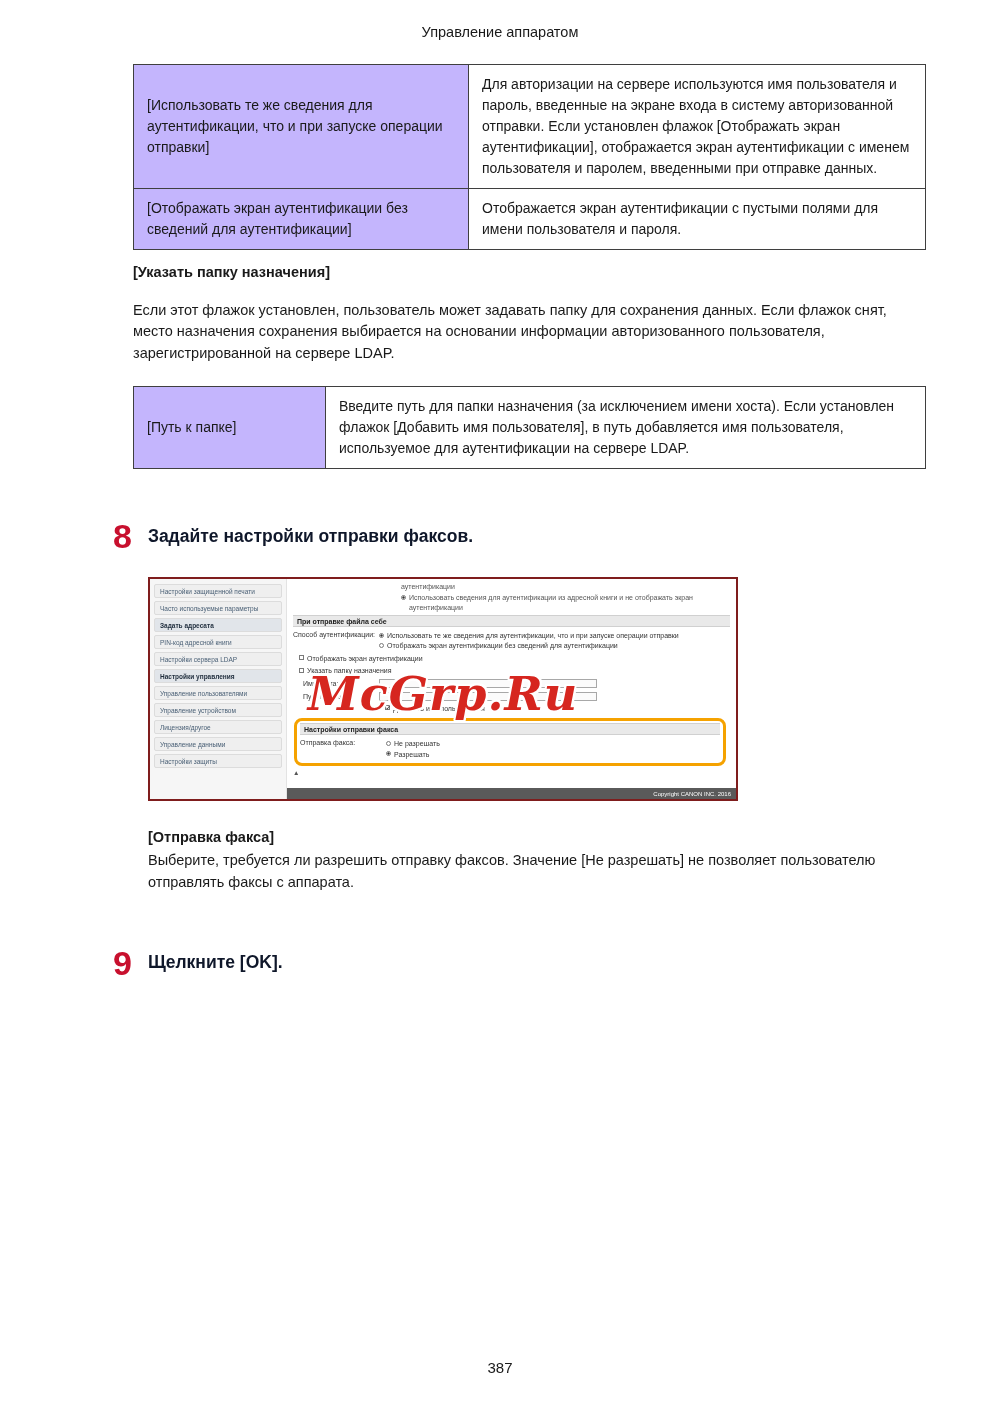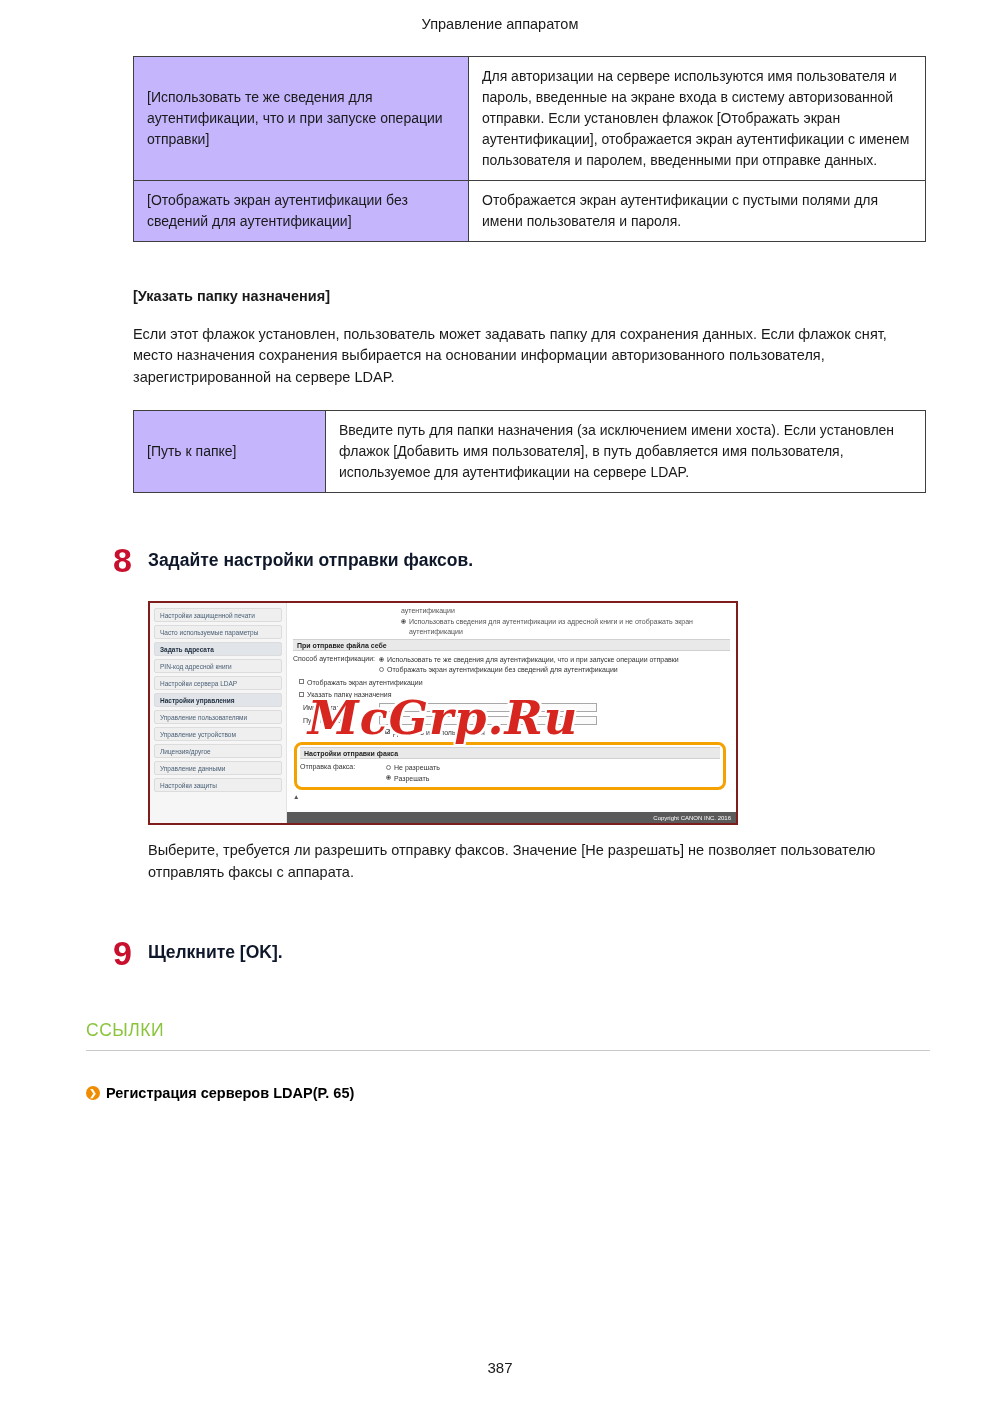--- a/index.html
+++ b/index.html
@@ -5,21 +5,21 @@
   * { box-sizing: border-box; margin: 0; padding: 0; }
   body {
     width: 1000px; height: 1414px;
     background: #ffffff;
     font-family: "Liberation Sans", sans-serif;
     color: #1a1a1a;
   }
   .page { position: relative; width: 1000px; height: 1414px; overflow: hidden; background:#fff; }
 
   .page-header {
-    padding-top: 16px;
+    padding-top: 24px;
     text-align: center;
     font-size: 14.5px;
     color: #1a1a1a;
   }
 
   .content { width: 793px; margin-left: 133px; }
 
   table.desc-table {
     border-collapse: collapse;
     width: 100%;
@@ -30,21 +30,21 @@
     border: 1px solid #3f3f3f;
     padding: 9px 13px;
     vertical-align: middle;
   }
   table.desc-table td.term { background: #c4b5fd; }
   table.t1 { margin-top: 24px; }
   table.t1 td.term { width: 335px; }
   table.t2 { margin-top: 22px; }
   table.t2 td.term { width: 192px; }
 
-  .section-head { margin-top: 46px; font-size: 14.5px; font-weight: bold; }
+  .section-head { margin-top: 14px; font-size: 14.5px; font-weight: bold; }
   .body-text { margin-top: 20px; font-size: 14.5px; line-height: 1.48; }
 
   .step { display: flex; align-items: center; gap: 16px; margin-left: 113px; }
   .step-8 { margin-top: 50px; }
   .step-9 { margin-top: 52px; }
   .step-num {
     font-size: 34px; font-weight: bold;
     color: #c8102e;
     line-height: 1;
   }
@@ -159,21 +159,21 @@
     color: #d6261f;
     letter-spacing: 1px;
     text-shadow:
       -2px -2px 0 #fff, 2px -2px 0 #fff, -2px 2px 0 #fff, 2px 2px 0 #fff,
       0 -2px 0 #fff, 0 2px 0 #fff, -2px 0 0 #fff, 2px 0 0 #fff;
     pointer-events: none;
     z-index: 5;
   }
 
   .sub-head { margin-top: 28px; font-size: 14.5px; font-weight: bold; }
-  .sub-text { margin-top: 15px; font-size: 14.5px; line-height: 1.5; }
+  .sub-text { margin-top: 5px; font-size: 14.5px; line-height: 1.5; }
 
   .links-section { margin-left: 86px; margin-right: 70px; margin-top: 50px; }
   .links-heading {
     color: #8ac43c;
     font-size: 17.5px;
     letter-spacing: 0.5px;
     padding-bottom: 9px;
     border-bottom: 1px solid #c9c9c9;
   }
   .link-row {
@@ -332,32 +332,26 @@
         <div class="copy-bar">
           <span>Copyright CANON INC. 2016</span>
         </div>
 
       </div>
 
       <div class="watermark">McGrp.Ru</div>
 
     </div>
 
+    <div class="sub-head">[Отправка факса]</div>
     <div class="sub-text">Выберите, требуется ли разрешить отправку факсов. Значение [Не разрешать] не позволяет пользователю отправлять факсы с аппарата.</div>
 
   </div>
 
   <div class="step step-9">
     <div class="step-num">9</div>
     <div class="step-title">Щелкните [OK].</div>
   </div>
 
-  <div class="links-section">
-    <div class="links-heading">ССЫЛКИ</div>
-    <div class="link-row">
-      <span class="link-icon">❯</span>
-      <span>Регистрация серверов LDAP(P. 65)</span>
-    </div>
-  </div>
 
   <div class="page-number">387</div>
 
 </div>
 
 </body></html>

